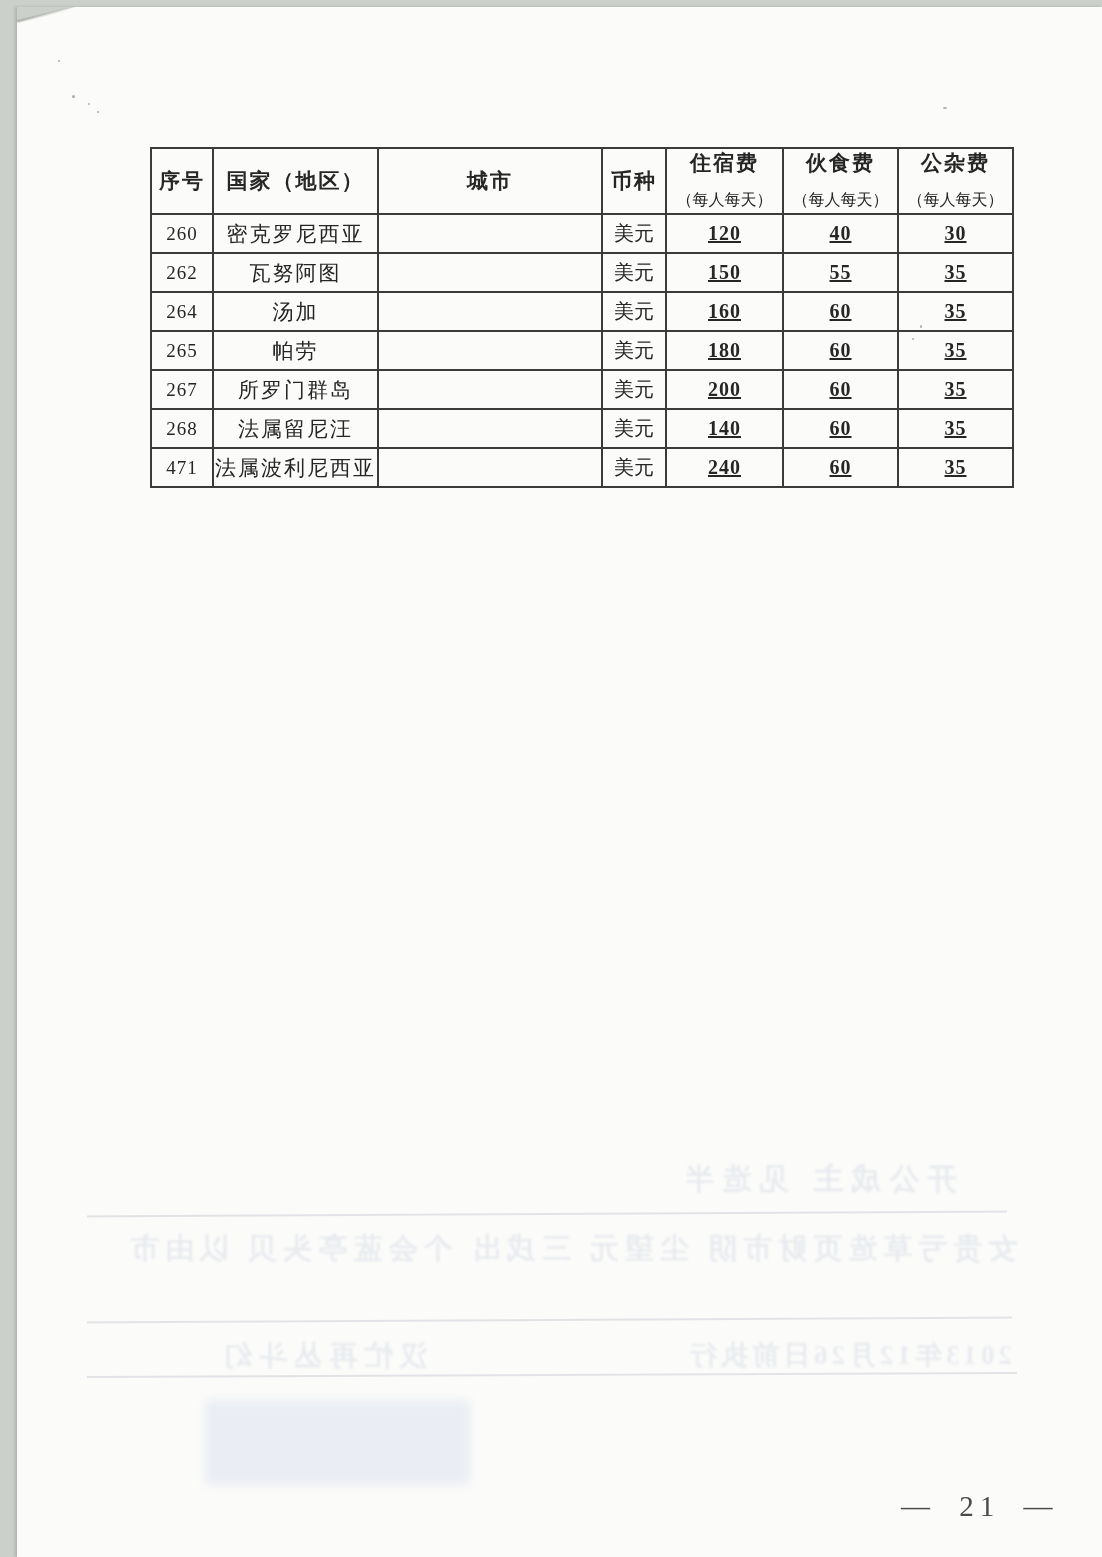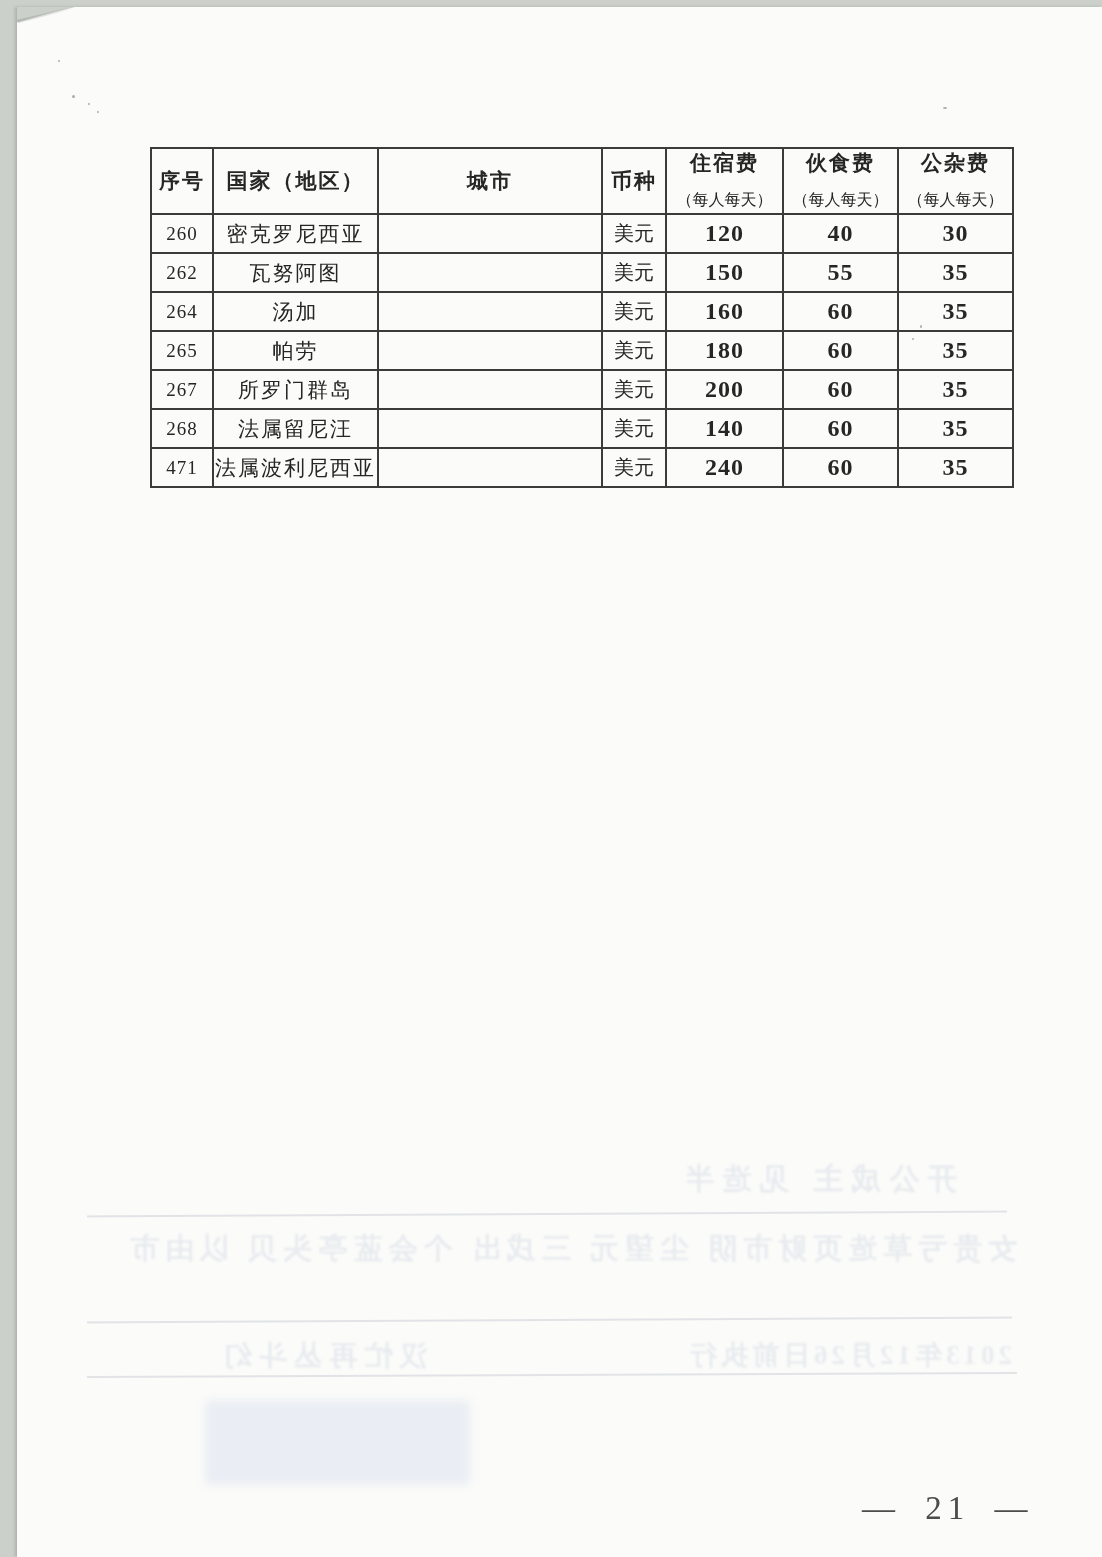--- a/index.html
+++ b/index.html
@@ -42,25 +42,25 @@
   th .hdr-main{
     font-size:21px;font-weight:bold;letter-spacing:2px;line-height:1.15;
   }
   th .hdr-sub{
     font-size:16px;font-weight:normal;letter-spacing:0px;margin-top:15px;
   }
   td.c-index{font-size:19px;letter-spacing:1px;}
   td.c-country{font-size:21px;letter-spacing:2px;padding-left:10px;}
   td.c-city{font-size:20px;}
   td.c-currency{font-size:20px;}
-  td.c-lodging,td.c-meals,td.c-misc{font-size:24px;font-weight:bold;letter-spacing:1px;}
+  td.c-lodging,td.c-meals,td.c-misc{font-size:20px;font-weight:bold;letter-spacing:1px;text-decoration:underline;}
   
   .page-number{
-    position:absolute;left:845px;top:1483px;
-    font-size:33px;color:#4c4c4c;letter-spacing:6px;word-spacing:10px;
+    position:absolute;left:884px;top:1483px;
+    font-size:29px;color:#4c4c4c;letter-spacing:6px;word-spacing:10px;
   }
   
   .ghost-text{
     position:absolute;
     transform:scaleX(-1);
     color:rgba(110,130,175,.13);
     filter:blur(1.2px);
     font-weight:bold;white-space:nowrap;overflow:hidden;
   }
   .ghost-line{

